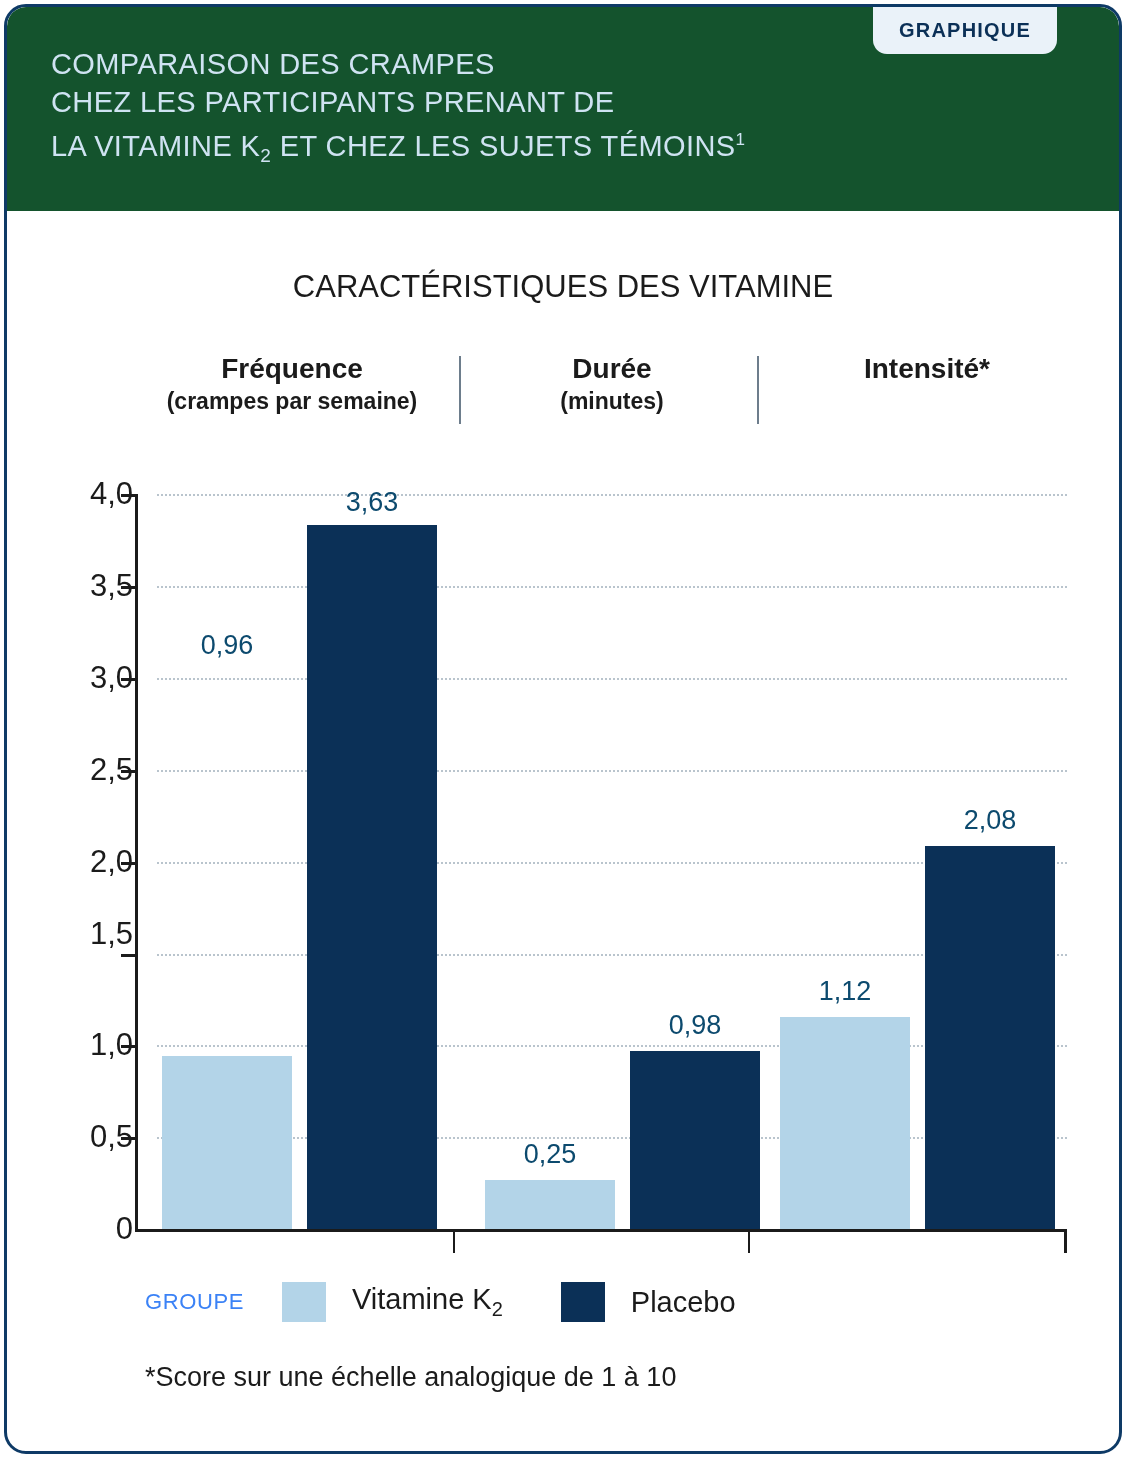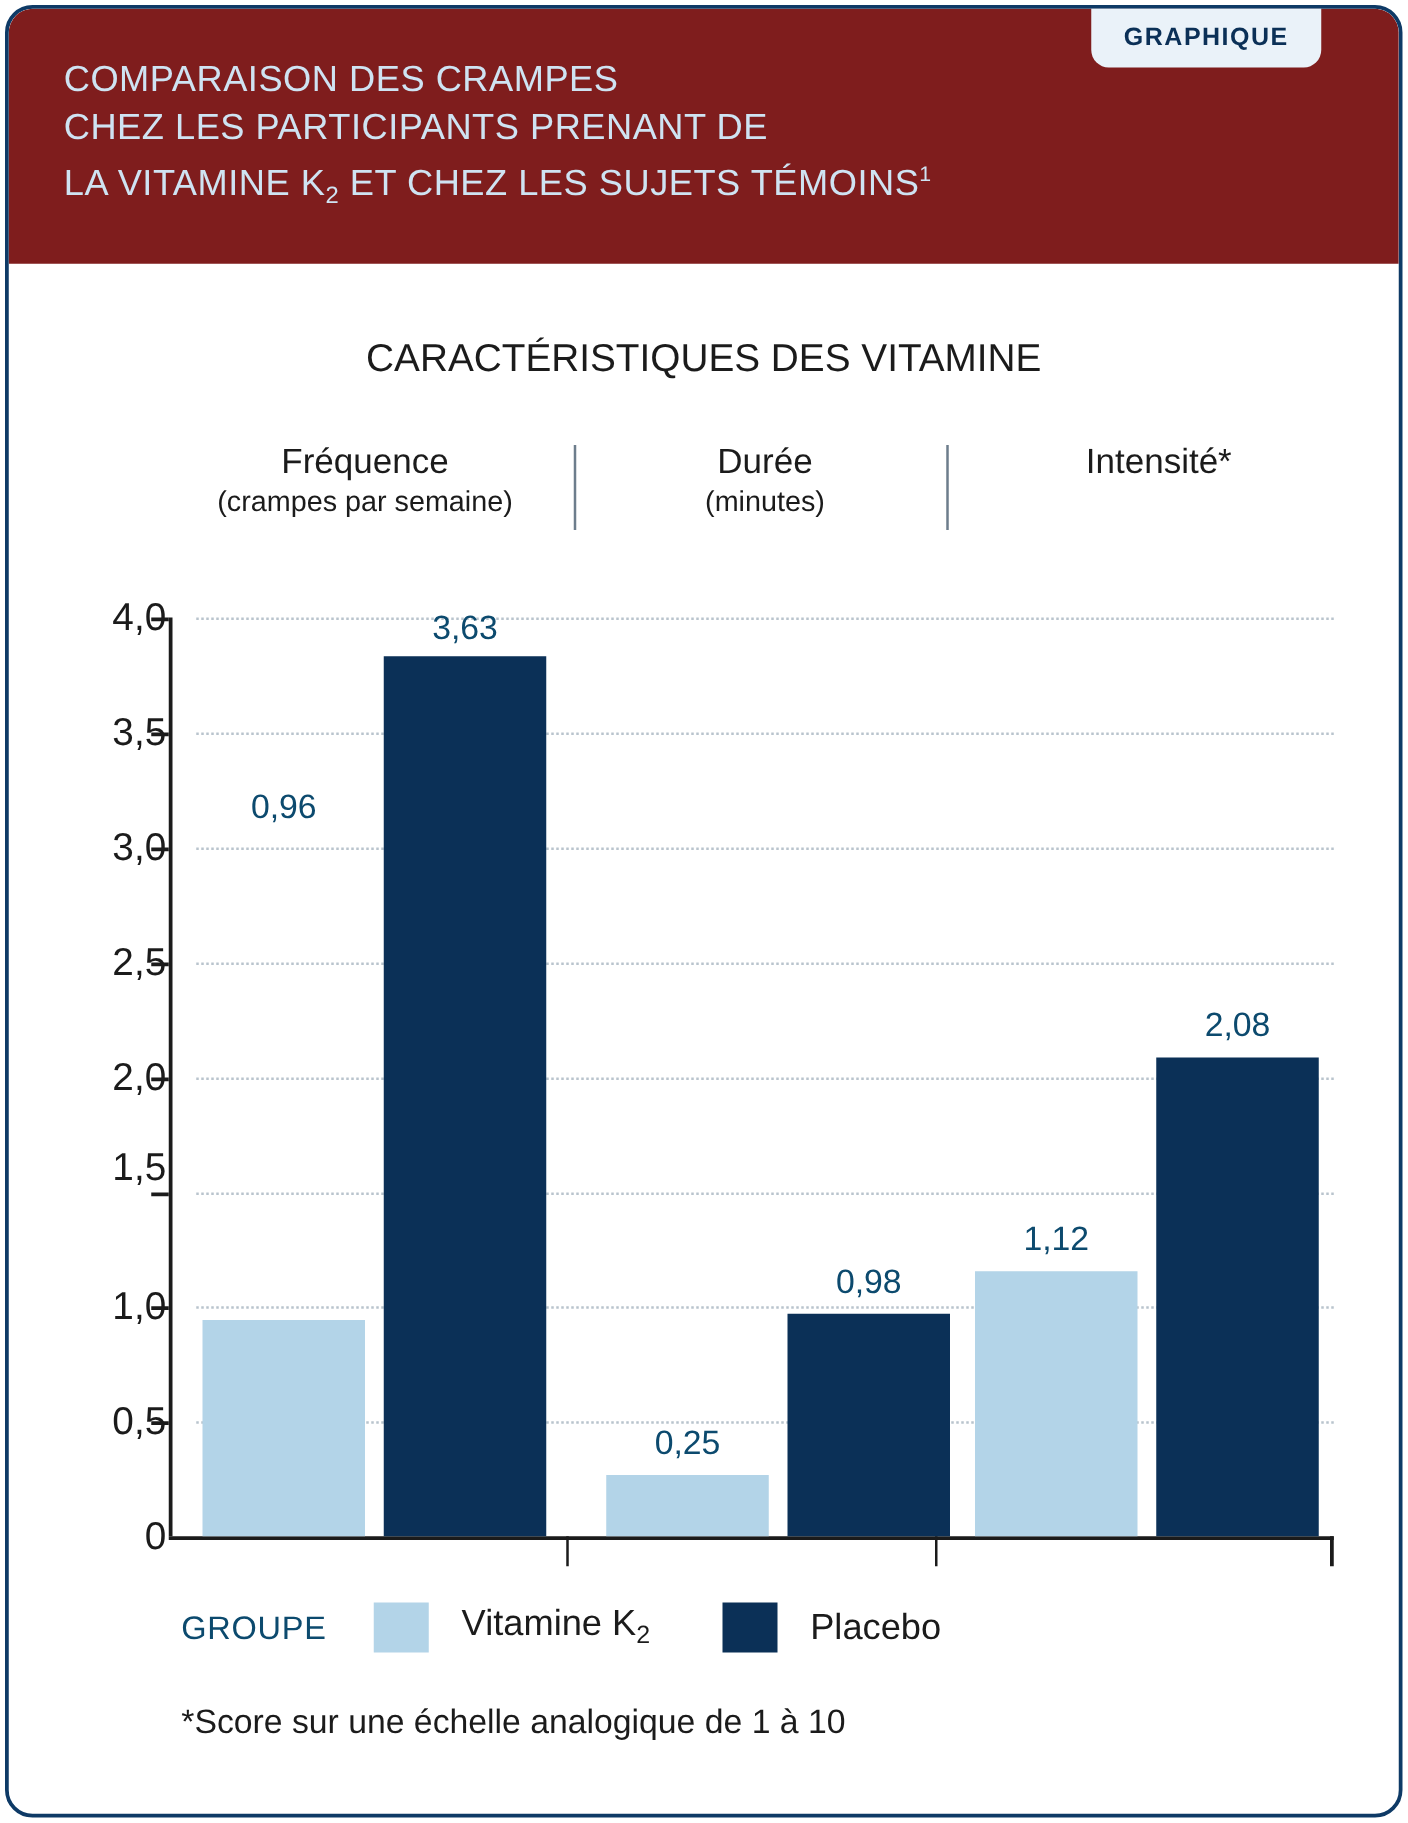--- a/index.html
+++ b/index.html
@@ -20,21 +20,21 @@
     border: 3px solid #0e3a66;
     border-radius: 22px;
     background: #ffffff;
     overflow: hidden;
   }
   .header {
     position: absolute;
     left: 0; top: 0;
     width: 100%;
     height: 204px;
-    background: #7f1d1d;
+    background: #14532d;
     border-top-left-radius: 19px;
     border-top-right-radius: 19px;
   }
   .header-title {
     position: absolute;
     left: 44px; top: 38px;
     width: 880px;
     color: #cfe3f2;
     font-size: 29px;
     font-weight: normal;
@@ -64,20 +64,21 @@
     font-size: 31px;
     color: #1b1b1b;
   }
 
   .group-headers {
     position: absolute;
     top: 345px;
     left: 110px;
     width: 960px;
     height: 80px;
+    font-weight: bold;
   }
   .grp {
     position: absolute;
     text-align: center;
     color: #1b1b1b;
   }
   .grp .gname { font-size: 28px; line-height: 34px; }
   .grp .gunit { font-size: 23px; line-height: 30px; }
   .grp-sep {
     position: absolute;
@@ -159,22 +160,22 @@
 
   .legend {
     position: absolute;
     left: 138px;
     top: 1275px;
     display: flex;
     align-items: center;
     gap: 16px;
   }
   .legend-title {
-    font-size: 26px;
-    color: #0c4a6e;
+    font-size: 22px;
+    color: #3b82f6;
     letter-spacing: 0.6px;
     margin-right: 22px;
   }
   .swatch {
     width: 44px; height: 40px;
     display: inline-block;
   }
   .swatch.k2 { background: #b3d4e8; }
   .swatch.placebo { background: #0b3057; }
   .legend-label {

